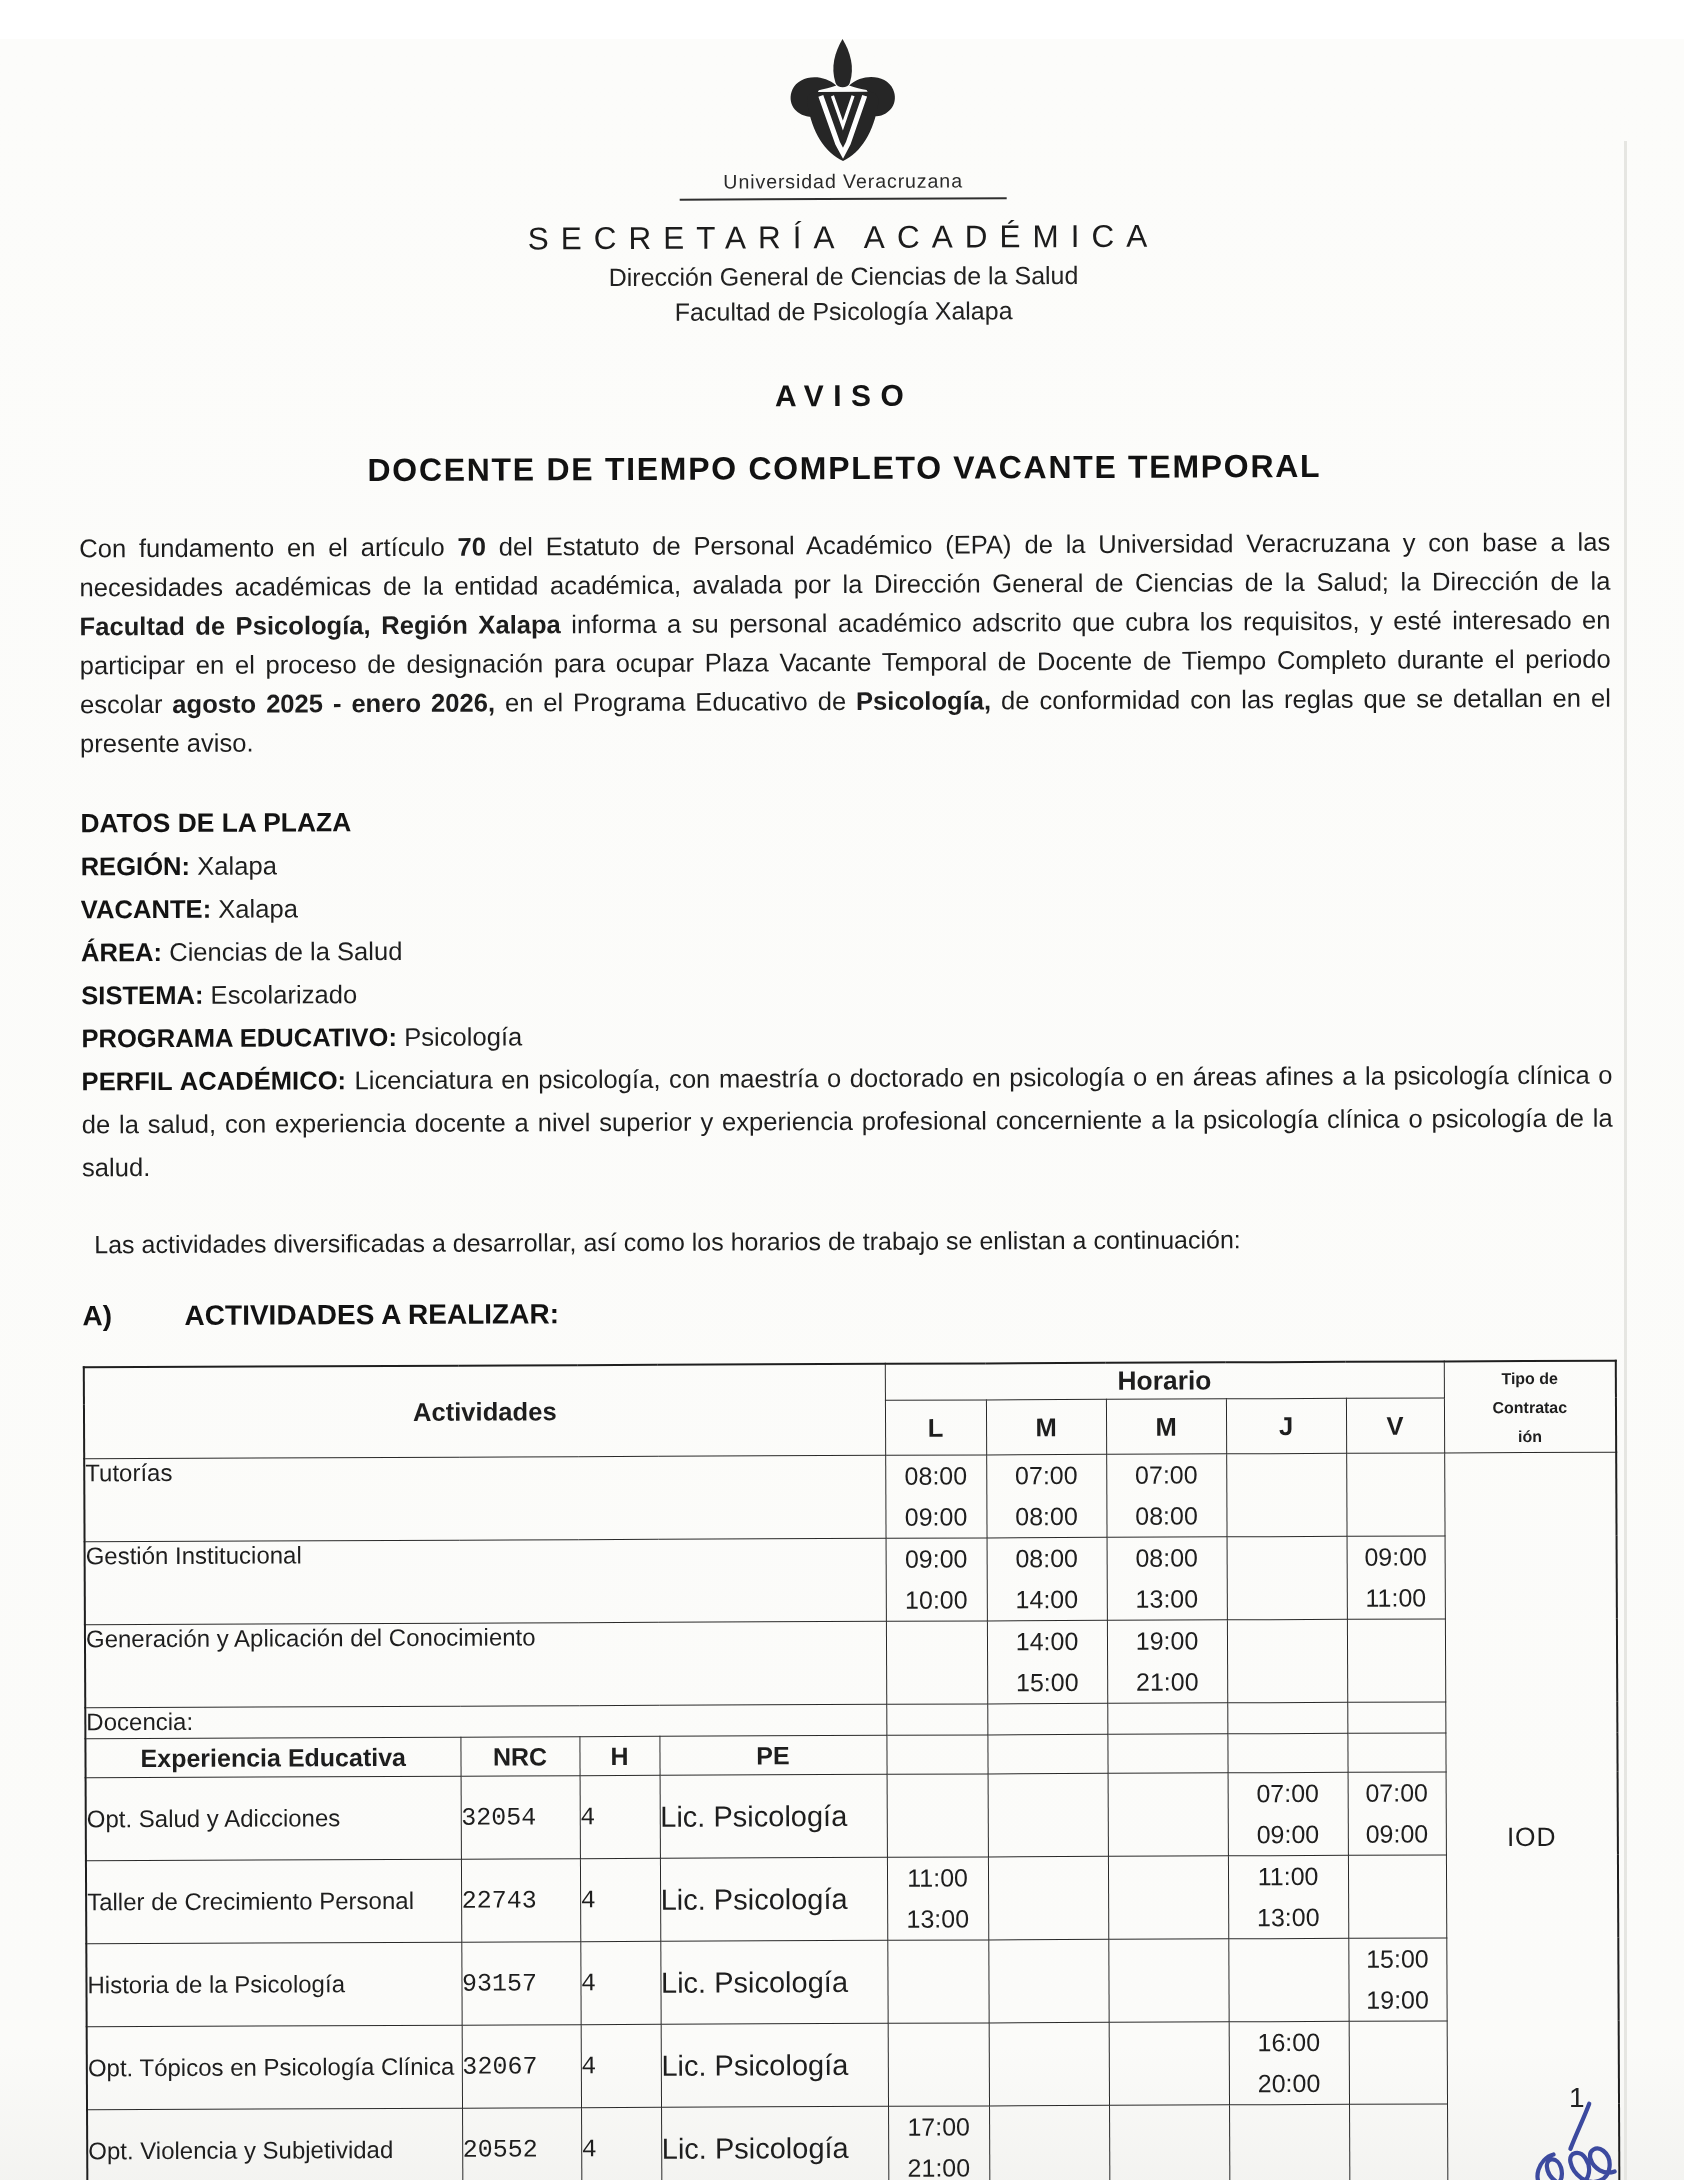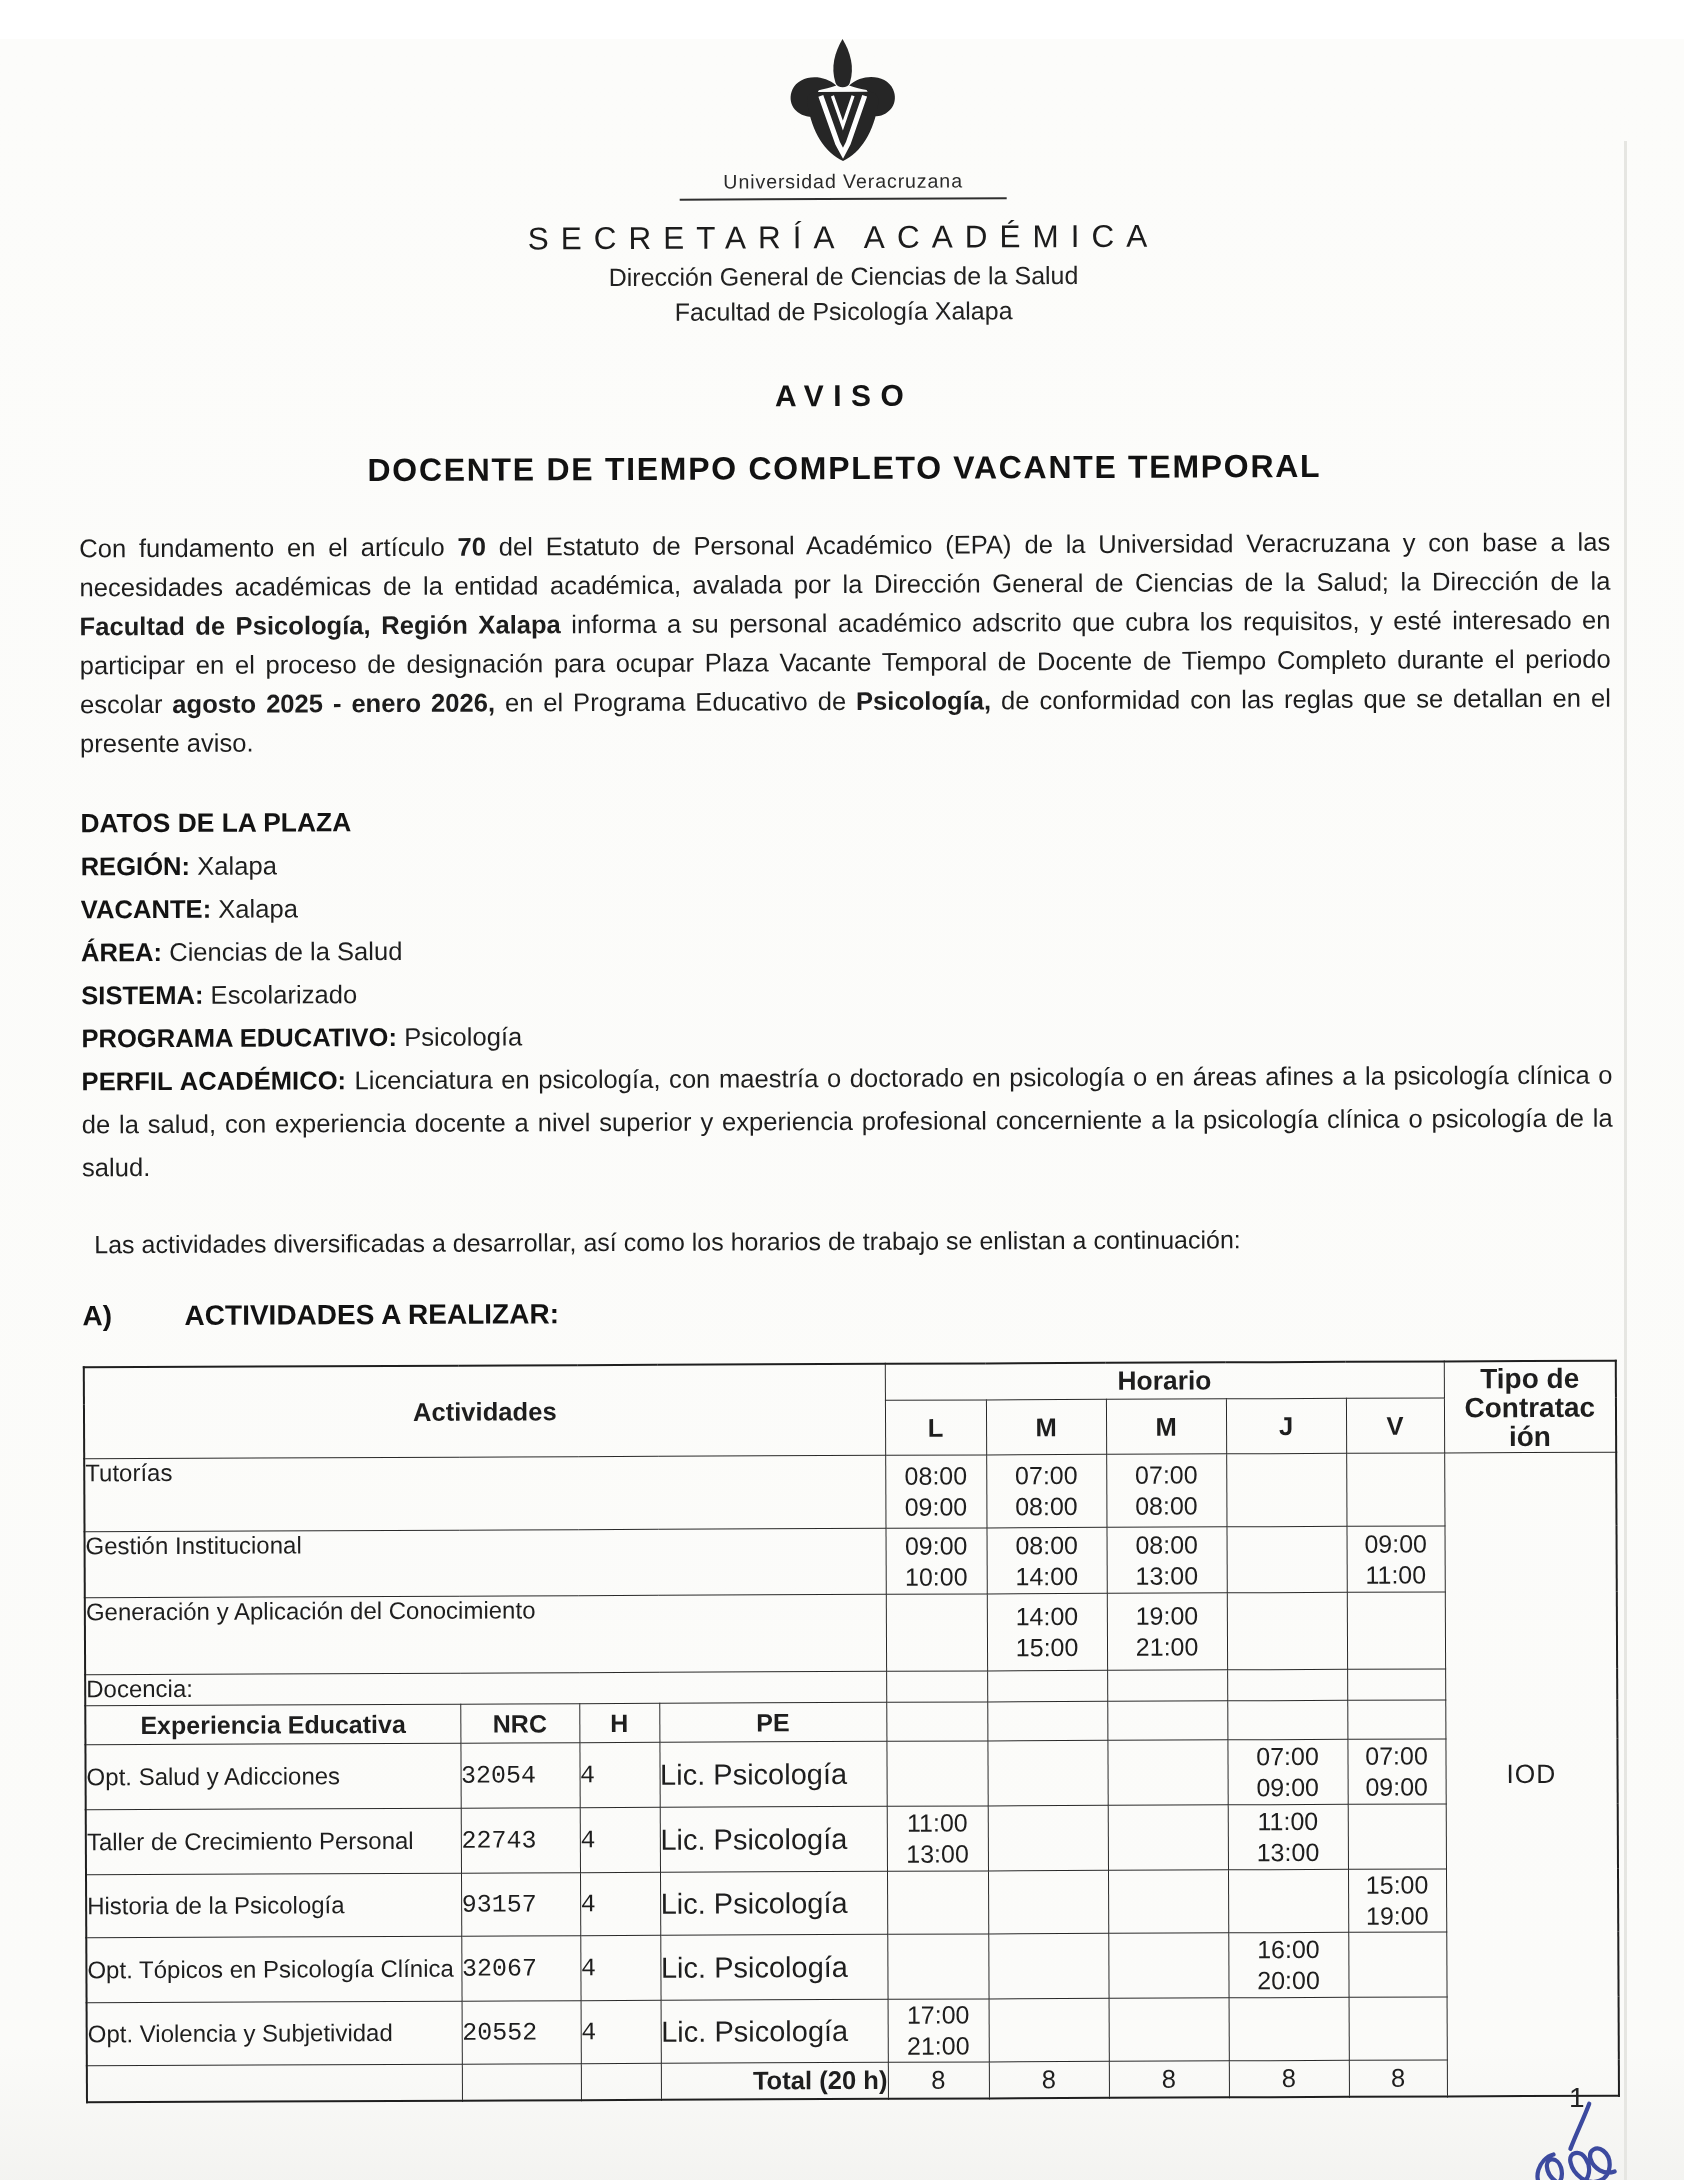--- a/index.html
+++ b/index.html
@@ -52,23 +52,23 @@
   table.sched{
     margin-top:34px;border-collapse:collapse;table-layout:fixed;
     width:1532px;border:2.6px solid #1f1f1f;
   }
   table.sched th, table.sched td{
     border:1.7px solid #2a2a2a;padding:0;overflow:hidden;
   }
   th.act{font-size:25.6px;font-weight:bold;text-align:center;}
   th.horario{font-size:26.4px;font-weight:bold;text-align:center;}
   th.day{font-size:25.6px;font-weight:bold;text-align:center;}
-  th.tipo{font-size:28px;font-weight:bold;text-align:center;white-space:pre-line;line-height:29px;}
+  th.tipo{font-size:16px;font-weight:bold;text-align:center;white-space:pre-line;line-height:29px;}
   td.lbl{font-size:24px;text-align:left;vertical-align:top;padding:3.4px 6.8px 0 10.2px;}
-  td.time{font-size:25px;line-height:31px;text-align:center;vertical-align:middle;white-space:pre-line;}
+  td.time{font-size:25px;line-height:41px;text-align:center;vertical-align:middle;white-space:pre-line;}
   td.colhdr{font-size:25px;font-weight:bold;text-align:center;}
   td.name{font-size:24px;line-height:28px;text-align:left;vertical-align:middle;padding:1.7px 5.1px 0 10.2px;}
   td.num{font-size:25px;text-align:left;vertical-align:middle;font-family:Liberation Mono, monospace;}
   td.pe{font-size:29px;text-align:left;vertical-align:middle;padding-left:13.6px;}
   td.tipo-body{font-size:26.4px;letter-spacing:0.9px;text-align:center;vertical-align:middle;}
   td.total-lbl{font-size:25.6px;font-weight:bold;text-align:right;padding-right:8.5px;vertical-align:middle;}
   td.total-num{font-size:25.6px;text-align:center;vertical-align:middle;}
   
   .page-number{position:absolute;left:1569px;top:2043px;font-size:28px;color:#222;}
   .signature{position:absolute;left:1525px;top:2061px;line-height:0;}

